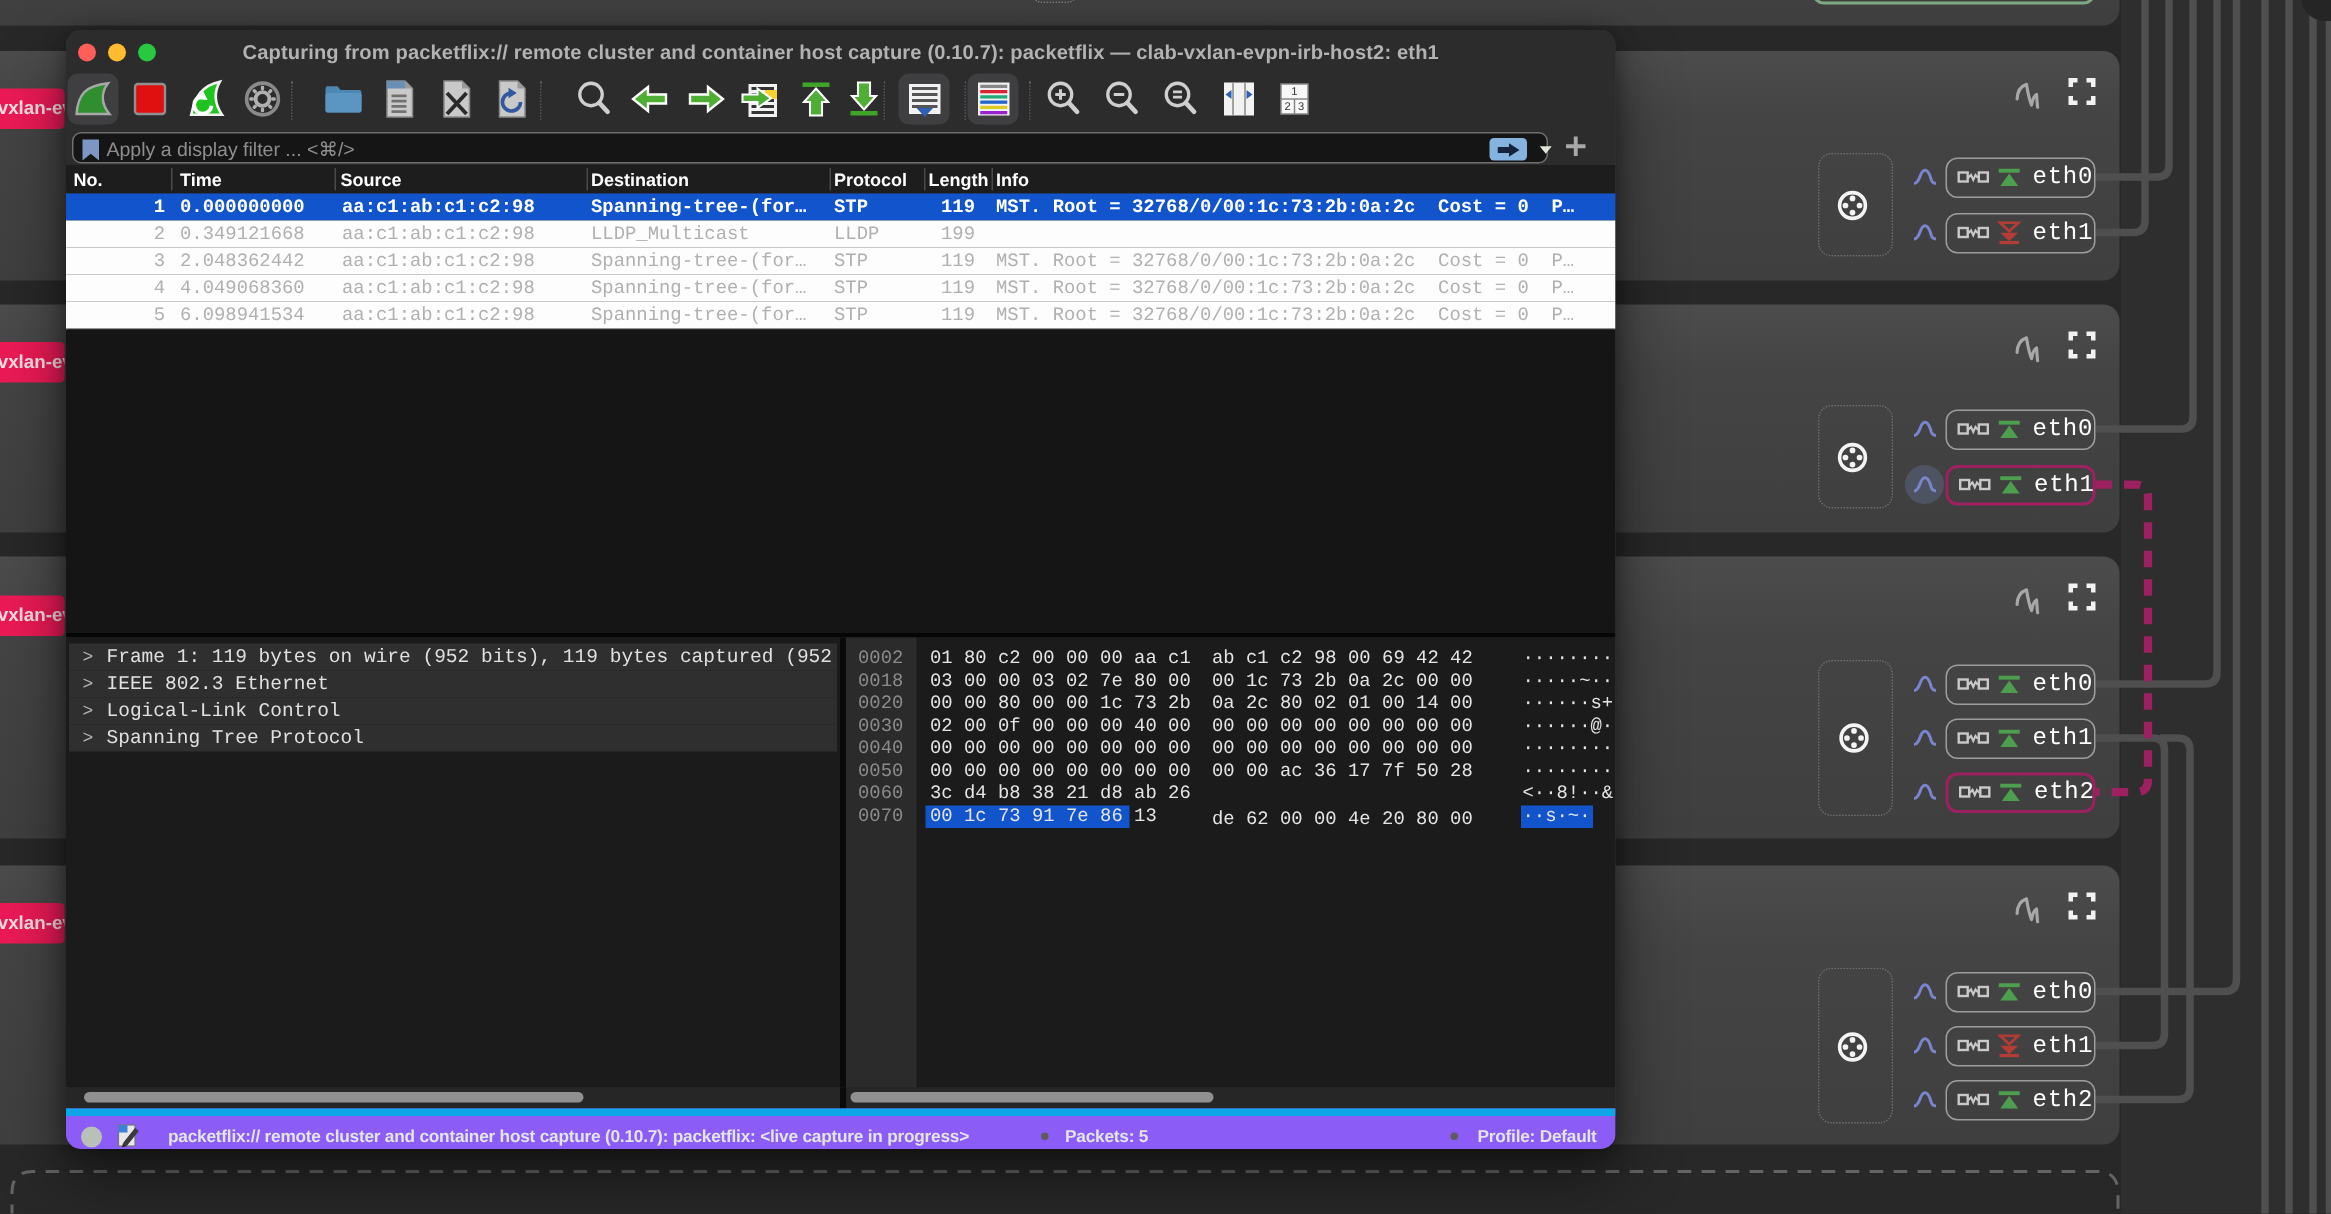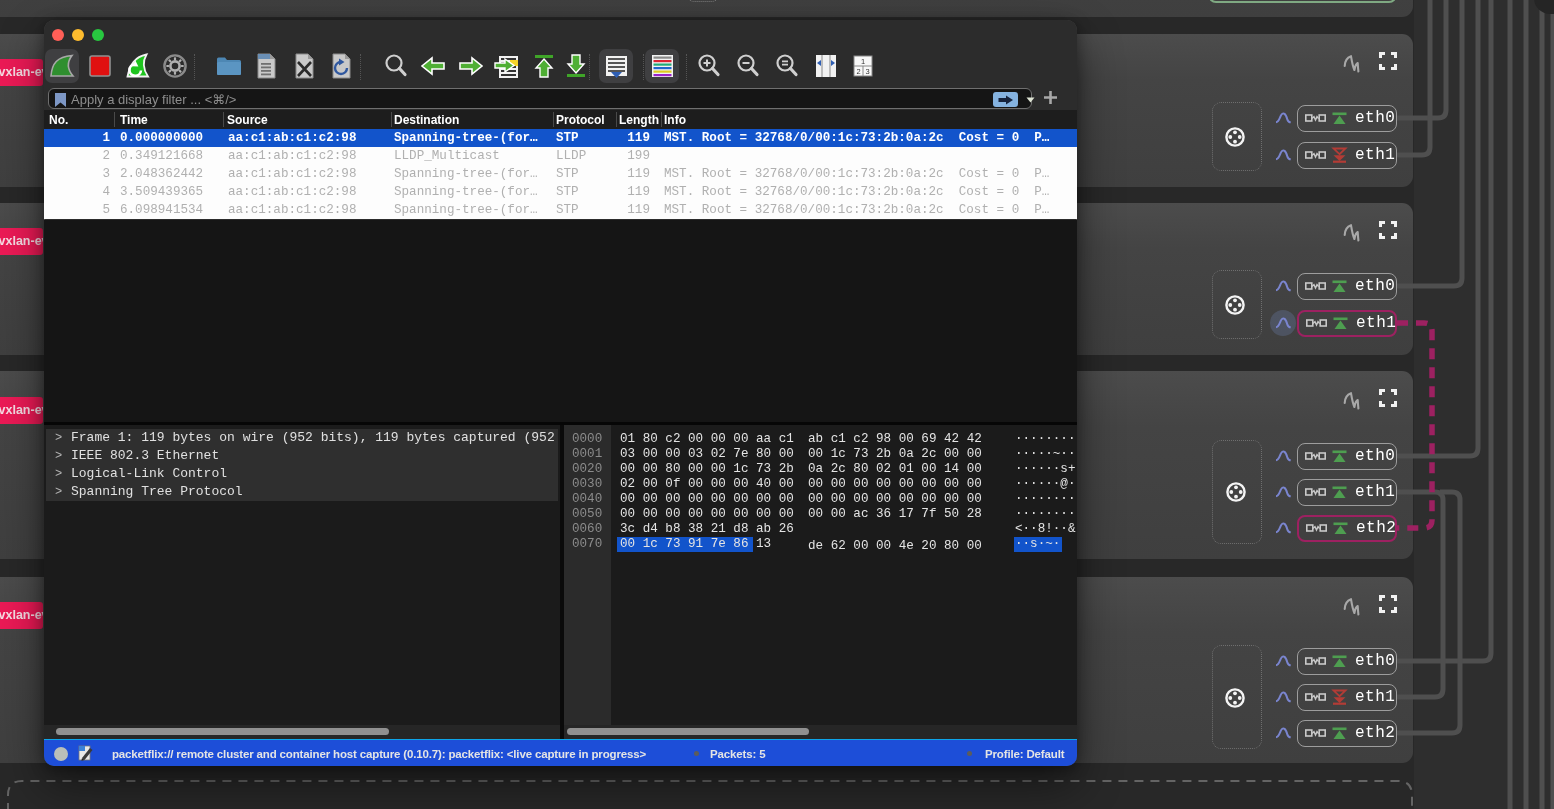--- a/index.html
+++ b/index.html
@@ -34,21 +34,21 @@
 #splith{position:absolute;top:401.5px;left:0;width:100%;height:3px;background:#060606}
 #panes{position:absolute;top:404.5px;left:0;width:100%;height:300.5px;background:#1b1b1b}
 #vdiv{position:absolute;left:515.5px;top:404.5px;width:4px;height:314.5px;background:#0a0a0a}
 .drow{position:absolute;left:2px;width:512px;height:18px;background:#2f2f2f;color:#e0e0e0;font-family:"Liberation Mono",monospace;font-size:13px;line-height:18px;white-space:nowrap;overflow:hidden}
 .dar{color:#b5b5b5;position:absolute;left:9px;font-size:12px;font-family:"Liberation Mono",monospace}
 .hexoff{position:absolute;left:519.5px;top:404.5px;width:47px;height:300.5px;background:#2b2b2b}
 .hrow{position:absolute;height:15.1px;font-family:"Liberation Mono",monospace;font-size:12.6px;line-height:15.1px;white-space:pre;color:#e4e4e4}
 .hoff{color:#8b8b8b}
 #scrollstrip{position:absolute;top:705px;left:0;width:100%;height:14px;background:#262626}
 .thumb{position:absolute;top:2px;height:7.5px;background:#909090;border-radius:4px}
-#statusbar{position:absolute;top:719px;left:0;width:100%;height:27px;background:#1d4ed8;border-top:1px solid #0ea5e9;color:#e4e4e4;font-size:11.5px;font-weight:bold;letter-spacing:-0.15px}
+#statusbar{position:absolute;top:719px;left:0;width:100%;height:27px;background:#8b5cf6;border-top:5px solid #0ea5e9;color:#e4e4e4;font-size:11.5px;font-weight:bold;letter-spacing:-0.15px}
 #statusbar span{position:absolute;top:7.5px}
 .sdot{position:absolute;top:10.5px;width:5px;height:5px;border-radius:3px;background:#5c5c5c}
 svg{position:absolute;overflow:visible}
 .ethchip svg{position:relative}
 </style></head><body>
 <div id="stage">
 
 <div class="zright"></div>
 <div class="card" style="top:-126px;height:143px"></div>
 <div class="card" style="top:34px;height:153px"></div>
@@ -287,20 +287,21 @@
 <div class="abs" style="left:1534px;top:-10px;width:26px;height:24px;background:#252525;border-bottom-left-radius:16px"></div>
 <svg width="1554" height="809" style="left:0;top:0">
       <path d="M8 860 V795 Q8 781 22 781 H1398 Q1412 781 1412 795 V860" fill="none" stroke="#646464" stroke-width="2" stroke-dasharray="9 7"></path>
     </svg>
 
 <div id="win">
 <div id="titlebar"></div>
 <div class="tl" style="left:7.5px;top:9px;background:#ff5f57"></div>
 <div class="tl" style="left:27.5px;top:9px;background:#febc2e"></div>
 <div class="tl" style="left:47.5px;top:9px;background:#28c840"></div>
+<div id="title">Capturing from packetflix:// remote cluster and container host capture (0.10.7): packetflix — clab-vxlan-evpn-irb-host2: eth1</div>
 <div id="toolbar">
 <div class="tbg" style="left:1px"></div>
 <div class="tbg" style="left:555px"></div>
 <div class="tbg" style="left:601px"></div>
 <svg class="tbtn" width="30" height="30" viewBox="0 0 30 30" style="left:3px">
           <path d="M4 25 C5 12 10 6 25 4.5 C20 11 20.5 18.5 26 25 Z" fill="#2f8f2f" stroke="#a8a8a8" stroke-width="1.6"></path>
         </svg>
 <svg class="tbtn" width="30" height="30" viewBox="0 0 30 30" style="left:40.5px">
           <rect x="5" y="5" width="20" height="20" rx="2" fill="#e01010" stroke="#909090" stroke-width="1.6"></rect>
         </svg>
@@ -481,21 +482,21 @@
         <span style="left:44px;width:22px;text-align:right">3</span>
         <span style="left:76px">2.048362442</span>
         <span style="left:184px">aa:c1:ab:c1:c2:98</span>
         <span style="left:350px">Spanning-tree-(for…</span>
         <span style="left:512px">STP</span>
         <span style="left:560px;width:46px;text-align:right">119</span>
         <span style="left:620px">MST. Root = 32768/0/00:1c:73:2b:0a:2c  Cost = 0  P…</span>
       </div>
 <div class="prow" style="top:163.29999999999998px">
         <span style="left:44px;width:22px;text-align:right">4</span>
-        <span style="left:76px">3.509439365</span>
+        <span style="left:76px">4.049068360</span>
         <span style="left:184px">aa:c1:ab:c1:c2:98</span>
         <span style="left:350px">Spanning-tree-(for…</span>
         <span style="left:512px">STP</span>
         <span style="left:560px;width:46px;text-align:right">119</span>
         <span style="left:620px">MST. Root = 32768/0/00:1c:73:2b:0a:2c  Cost = 0  P…</span>
       </div>
 <div class="prow" style="top:181.39999999999998px">
         <span style="left:44px;width:22px;text-align:right">5</span>
         <span style="left:76px">6.098941534</span>
         <span style="left:184px">aa:c1:ab:c1:c2:98</span>
@@ -506,25 +507,25 @@
       </div>
 <div id="plempty"></div>
       <div id="splith"></div>
       <div id="panes"></div>
 <div class="drow" style="top:408.5px"><span class="dar">&gt;</span><span style="margin-left:25px">Frame 1: 119 bytes on wire (952 bits), 119 bytes captured (952</span></div>
 <div class="drow" style="top:426.5px"><span class="dar">&gt;</span><span style="margin-left:25px">IEEE 802.3 Ethernet</span></div>
 <div class="drow" style="top:444.5px"><span class="dar">&gt;</span><span style="margin-left:25px">Logical-Link Control</span></div>
 <div class="drow" style="top:462.5px"><span class="dar">&gt;</span><span style="margin-left:25px">Spanning Tree Protocol</span></div>
 <div class="hexoff"></div>
       <div id="vdiv"></div>
-<div class="hrow hoff" style="left:528px;top:411.5px">0000</div>
+<div class="hrow hoff" style="left:528px;top:411.5px">0002</div>
 <div class="hrow" style="left:576px;top:411.5px">01 80 c2 00 00 00 aa c1</div>
 <div class="hrow" style="left:764px;top:411.5px">ab c1 c2 98 00 69 42 42</div>
 <div class="hrow" style="left:971px;top:411.5px">········</div>
-<div class="hrow hoff" style="left:528px;top:426.6px">0001</div>
+<div class="hrow hoff" style="left:528px;top:426.6px">0018</div>
 <div class="hrow" style="left:576px;top:426.6px">03 00 00 03 02 7e 80 00</div>
 <div class="hrow" style="left:764px;top:426.6px">00 1c 73 2b 0a 2c 00 00</div>
 <div class="hrow" style="left:971px;top:426.6px">·····~··</div>
 <div class="hrow hoff" style="left:528px;top:441.70000000000005px">0020</div>
 <div class="hrow" style="left:576px;top:441.70000000000005px">00 00 80 00 00 1c 73 2b</div>
 <div class="hrow" style="left:764px;top:441.70000000000005px">0a 2c 80 02 01 00 14 00</div>
 <div class="hrow" style="left:971px;top:441.70000000000005px">······s+</div>
 <div class="hrow hoff" style="left:528px;top:456.80000000000007px">0030</div>
 <div class="hrow" style="left:576px;top:456.80000000000007px">02 00 0f 00 00 00 40 00</div>
 <div class="hrow" style="left:764px;top:456.80000000000007px">00 00 00 00 00 00 00 00</div>

